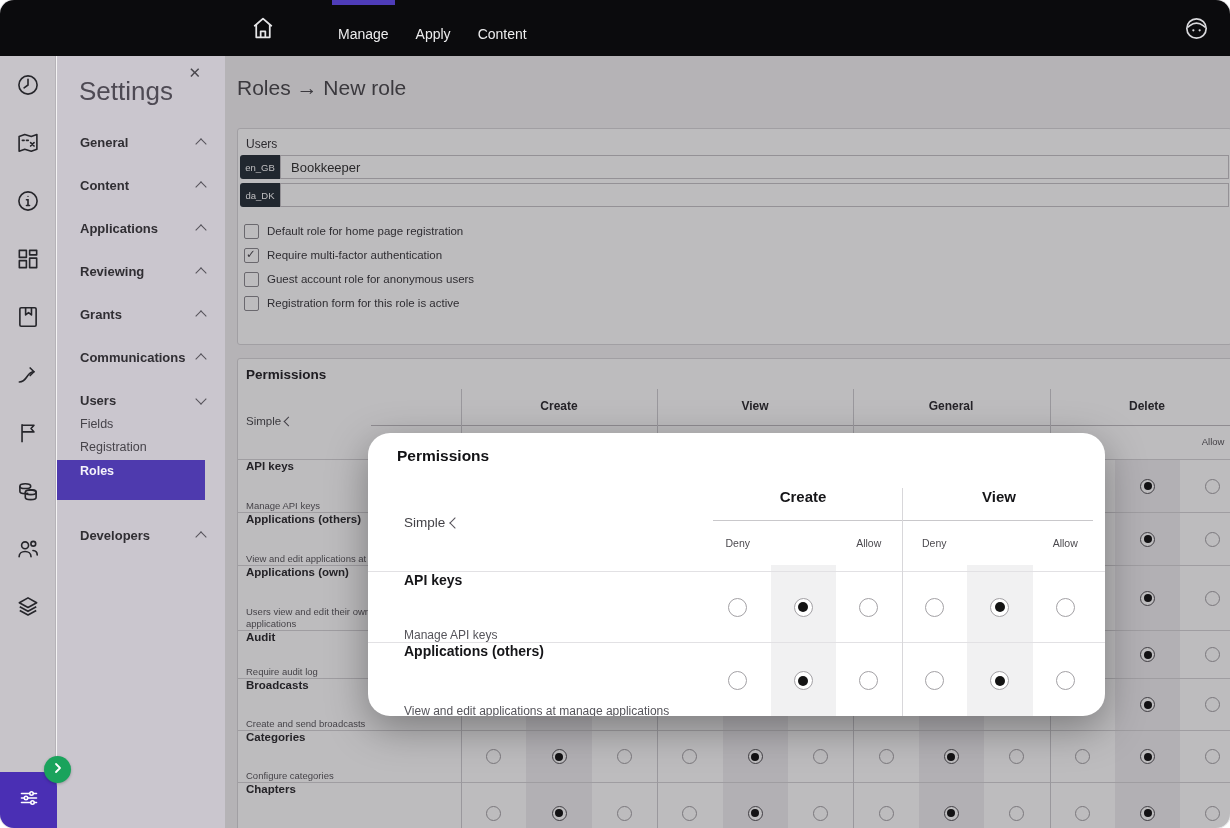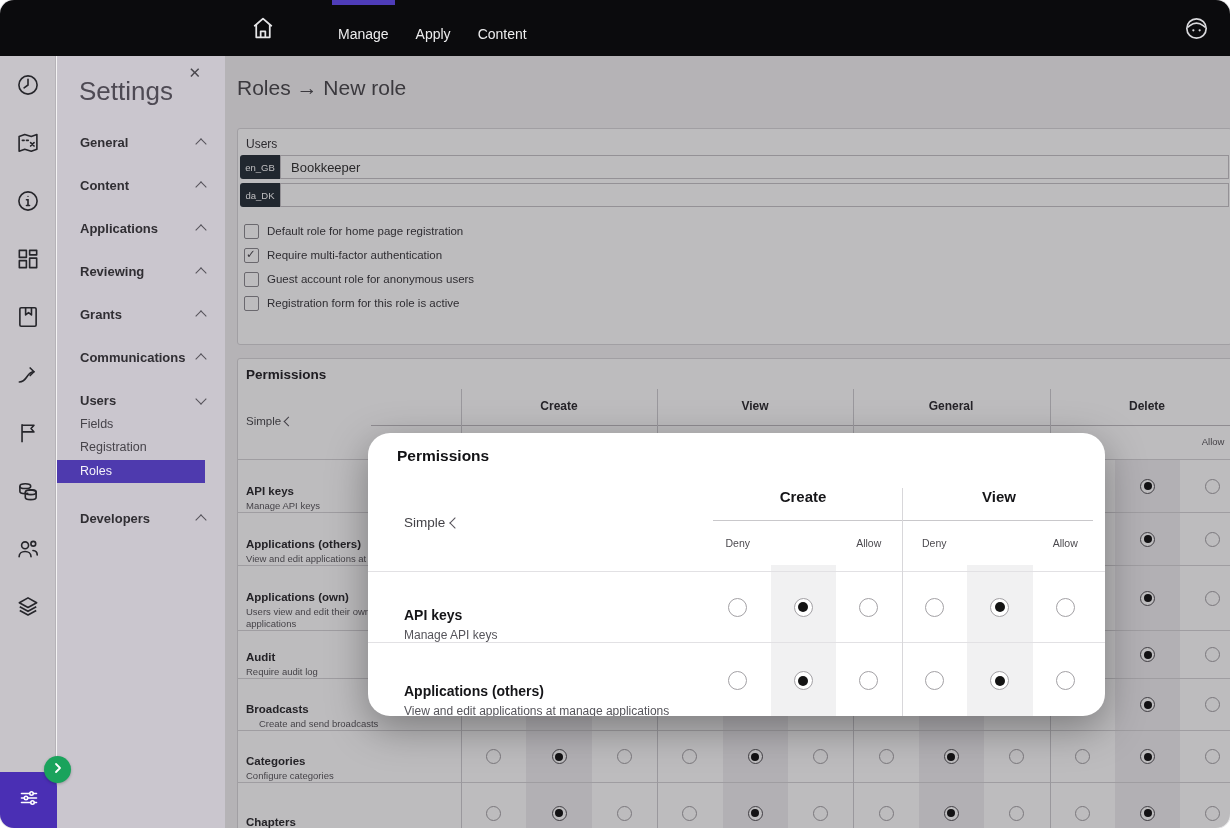--- a/index.html
+++ b/index.html
@@ -22,21 +22,21 @@
   .expand-btn{position:absolute;left:44px;top:756px;width:27px;height:27px;border-radius:50%;background:#1aa35c;border:none;display:flex;align-items:center;justify-content:center;cursor:pointer;z-index:7;box-shadow:0 1px 3px rgba(0,0,0,.25);}
 
   
   .panel{position:absolute;left:57px;top:56px;width:168px;bottom:0;background:#cac6ce;z-index:5;box-sizing:border-box;}
   .panel-close{position:absolute;right:22px;top:6px;background:none;border:none;font-size:15px;color:#4a484e;cursor:pointer;padding:2px;}
   .panel-title{margin:20px 0 0 22px;font-size:26px;font-weight:300;color:#4e4a54;}
   .menu{padding:0 20px 0 23px;}
   .mi{display:flex;justify-content:space-between;align-items:center;cursor:pointer;}
   .mi.section{margin-top:28px;font-size:13px;font-weight:bold;color:#302e33;}
   .mi.sub{margin-top:9px;font-size:12.5px;color:#46434a;}
-  .mi.selected{background:#4e3aae;color:#f4f2fa;margin-left:-23px;padding:4px 0 5px 23px;margin-top:6px;}
+  .mi.selected{background:#4e3aae;color:#f4f2fa;margin-left:-23px;padding:4px 0 22px 23px;margin-top:6px;font-weight:bold;}
 
   .chev{display:inline-block;width:7px;height:7px;border-left:1.6px solid #55525a;border-top:1.6px solid #55525a;}
   .chev.up{transform:rotate(45deg);margin-top:3px;}
   .chev.down{transform:rotate(225deg);margin-bottom:3px;}
   .chev.left{transform:rotate(-45deg);width:6px;height:6px;margin-left:4px;}
   .chev.light{border-color:#d9d9dc;width:8px;height:8px;}
 
   
   .main{position:absolute;left:225px;top:56px;right:0;bottom:0;padding-left:12px;overflow:hidden;background:#f4f3f4;}
   .breadcrumb{margin-top:20px;height:34px;font-size:21px;font-weight:300;color:#4b4a4e;}
@@ -61,21 +61,21 @@
   .gl0{left:223px}.gl1{left:419px}.gl2{left:615px}.gl3{left:811px}
   .ghr{position:absolute;border-top:1px solid #bfbdc1;}
   .perm-card .ghr{top:66px;left:133px;right:0;}
   .sublab{position:absolute;text-align:center;color:#57555a;}
   .perm-card .sublab{top:77px;font-size:9.5px;}
   .bandcol{position:absolute;bottom:0;background:#f0eff1;z-index:0;}
   .vdiv{position:absolute;bottom:0;width:0;border-left:1px solid #cfcdd1;z-index:2;}
   .rows{position:absolute;left:0;right:0;z-index:1;}
   .perm-card .rows{top:100px;}
   .prow{display:grid;border-top:1px solid #d6d4d7;}
-  .pname{display:flex;flex-direction:column;justify-content:flex-end;padding-left:8px;box-sizing:border-box;}
+  .pname{display:flex;flex-direction:column;justify-content:space-between;padding-left:8px;box-sizing:border-box;}
   .perm-card .rn{font-size:11.5px;font-weight:bold;color:#2c2b2f;margin-bottom:3px;}
   .perm-card .rd{font-size:9.5px;color:#5a585d;line-height:1.25;}
   .rcell{display:flex;align-items:center;justify-content:center;}
   .radio{position:relative;display:inline-block;border-radius:50%;background:#fff;box-sizing:border-box;cursor:pointer;}
   .perm-card .radio{width:15px;height:15px;border:1.5px solid #a3a1a5;}
   .radio.sel{border-color:#545257;}
   .radio.sel::after{content:"";position:absolute;left:2.5px;top:2.5px;right:2.5px;bottom:2.5px;background:#141414;border-radius:50%;}
 
   
   .dim{position:absolute;left:225px;top:56px;right:0;bottom:0;background:rgba(18,16,22,0.28);z-index:40;}
@@ -492,21 +492,21 @@
             <div class="rcell">
               <span class="radio sel"></span>
             </div>
             <div class="rcell">
               <span class="radio"></span>
             </div>
           </div>
           <div class="prow" style="height: 51px; grid-template-columns: 223px repeat(12, 65.4px);">
             <div class="pname">
               <div class="rn">Broadcasts</div>
-              <div class="rd" style="white-space: nowrap; margin-left: 13px;">Create and send broadcasts</div>
+              <div class="rd" style="white-space: nowrap;">Create and send broadcasts</div>
             </div>
             <div class="rcell">
               <span class="radio"></span>
             </div>
             <div class="rcell">
               <span class="radio sel"></span>
             </div>
             <div class="rcell">
               <span class="radio"></span>
             </div>

